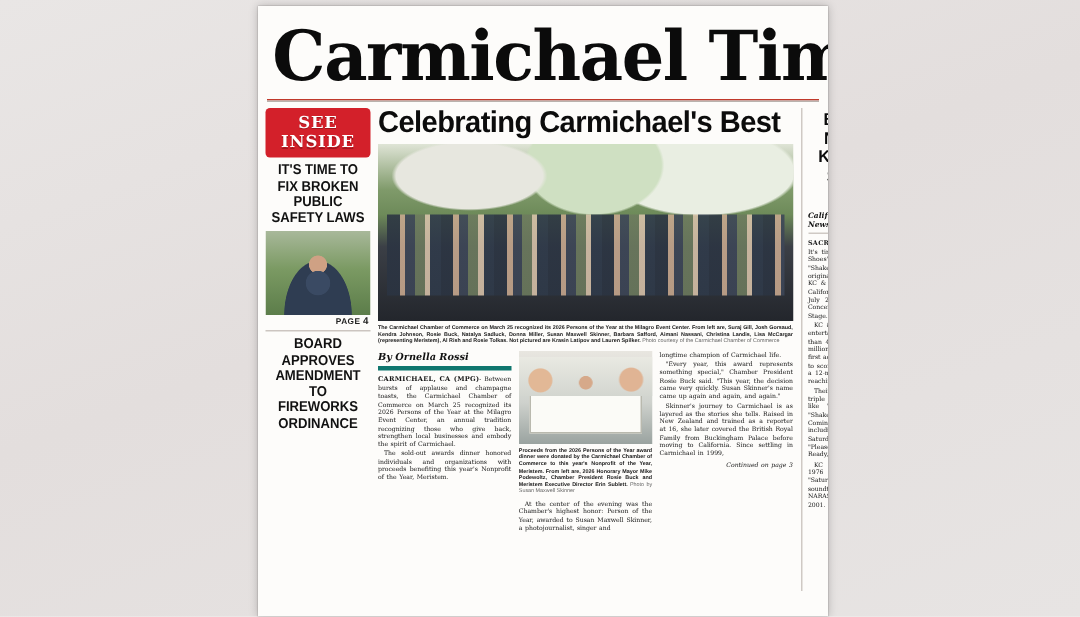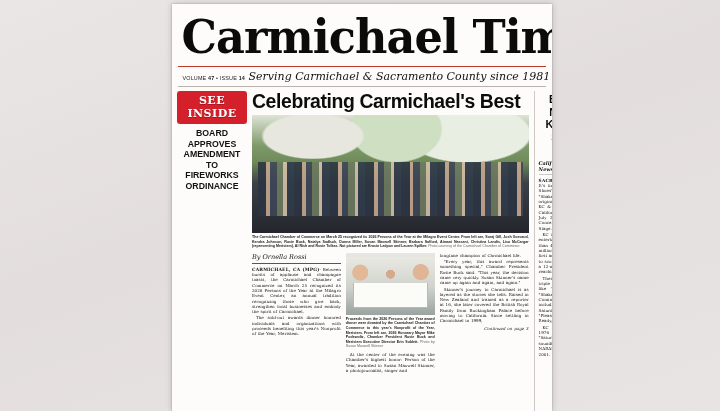--- a/index.html
+++ b/index.html
@@ -194,25 +194,25 @@
     color: #1a1a1a;
     font-weight: bold;
     font-family: "Liberation Sans", sans-serif;
     margin-top: 2px;
     text-align: justify;
   }
   .cutline .credit { font-weight: normal; color: #666; }
 
   .byline {
     font-family: "DejaVu Serif", serif;
-    font-style: italic; font-weight: normal;
+    font-style: italic; font-weight: bold;
     font-size: 6.5px; color: #111;
     padding-bottom: 2px;
     margin-bottom: 3px;
-    border-bottom: 1px solid #0f766e;
+    border-bottom: 3px solid #0f766e;
   }
   .dateline { font-weight: bold; font-size: 4.4px; letter-spacing:.2px; }
 
   .story-cols { display: flex; gap: 5px; margin-top: 4px; height: 122px; }
   .story-col { flex: 1 1 0; min-width: 0; }
   .body-text {
     font-family: "DejaVu Serif", serif;
     font-size: 4.1px;
     line-height: 5.3px;
     text-align: justify;
@@ -259,38 +259,38 @@
   .rc-body .dl { font-weight: bold; font-size: 4.3px; letter-spacing:.2px;}
 </style>
 </head>
 <body>
 
 <div id="paper">
 
   <div id="masthead">
     <div class="nameplate">Carmichael Times</div>
     <div class="rule-red"></div>
-    <div id="folio">
-      <div class="vol">
-        <span>VOLUME</span>
-        <b>47</b>
-        <span>• ISSUE</span>
-        <b>14</b>
-      </div>
-      <div class="tagline">Serving Carmichael &amp; Sacramento County since 1981</div>
-
-    </div>
     <div class="rule-thin"></div>
   </div>
 
   <div id="page-body">
 
     <div class="col-left">
       <div class="see-inside-badge">SEE INSIDE</div>
 
+      <div>
+        <div class="sb-head">IT'S TIME TO FIX BROKEN PUBLIC SAFETY LAWS</div>
+        <div class="sb-photo">
+            <div class="ph ph-person"></div>
+          </div>
+        <div class="sb-page">
+          <span>PAGE</span>
+          <span class="num">4</span>
+        </div>
+      </div>
 
 
       <div>
         <div class="sb-head">BOARD APPROVES AMENDMENT TO FIREWORKS ORDINANCE</div>
 
       </div>
     </div>
 
     <div class="col-center">
       <div class="headline">Celebrating Carmichael's Best</div>

